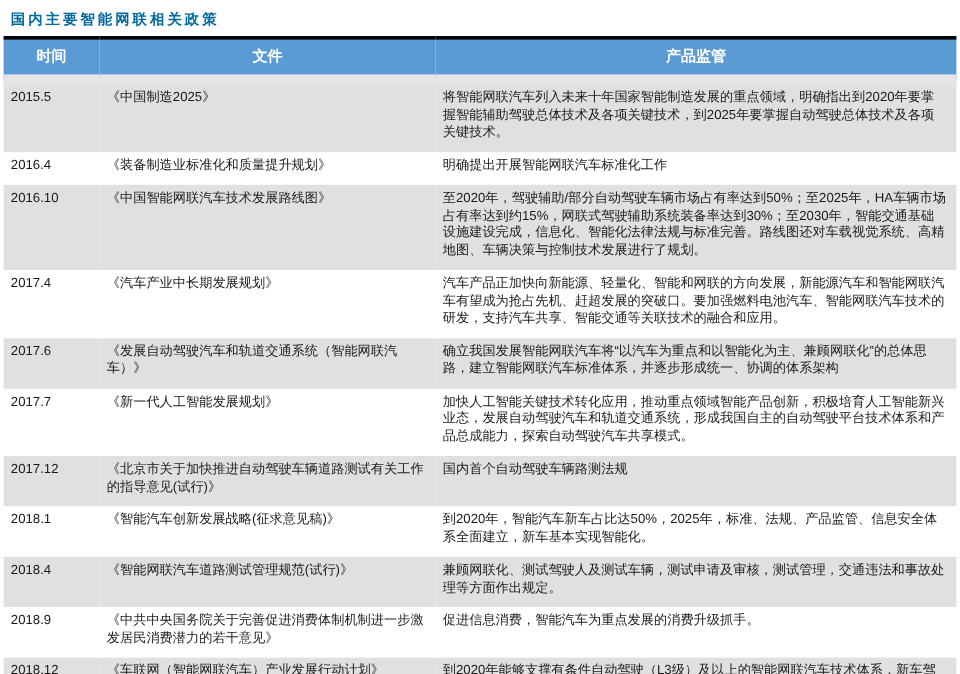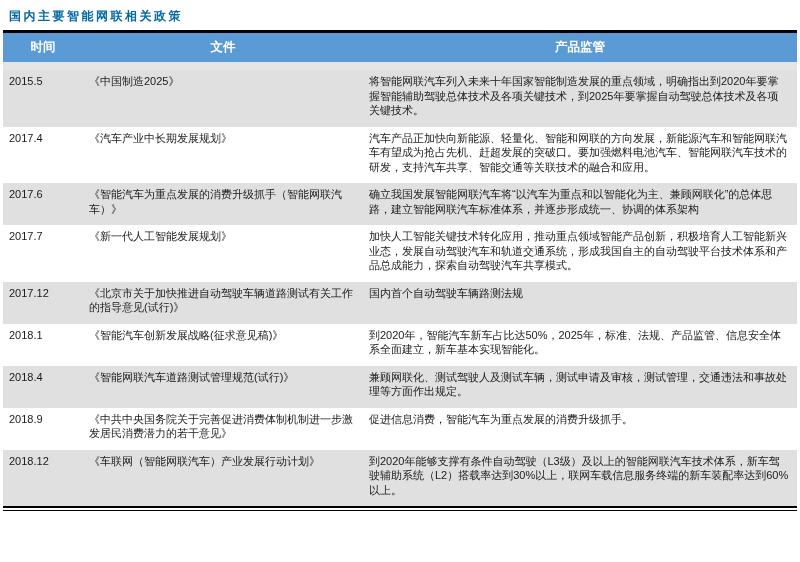--- a/index.html
+++ b/index.html
@@ -70,27 +70,37 @@
         <th class="col-main">产品监管</th>
       </tr>
     </thead>
     <tbody>
       <tr>
         <td>2015.5</td>
         <td>《中国制造2025》</td>
         <td>将智能网联汽车列入未来十年国家智能制造发展的重点领域，明确指出到2020年要掌握智能辅助驾驶总体技术及各项关键技术，到2025年要掌握自动驾驶总体技术及各项关键技术。</td>
       </tr>
       <tr>
+        <td>2016.4</td>
+        <td>《装备制造业标准化和质量提升规划》</td>
+        <td>明确提出开展智能网联汽车标准化工作</td>
+      </tr>
+      <tr>
+        <td>2016.10</td>
+        <td>《中国智能网联汽车技术发展路线图》</td>
+        <td>至2020年，驾驶辅助/部分自动驾驶车辆市场占有率达到50%；至2025年，HA车辆市场占有率达到约15%，网联式驾驶辅助系统装备率达到30%；至2030年，智能交通基础设施建设完成，信息化、智能化法律法规与标准完善。路线图还对车载视觉系统、高精地图、车辆决策与控制技术发展进行了规划。</td>
+      </tr>
+      <tr>
         <td>2017.4</td>
         <td>《汽车产业中长期发展规划》</td>
         <td>汽车产品正加快向新能源、轻量化、智能和网联的方向发展，新能源汽车和智能网联汽车有望成为抢占先机、赶超发展的突破口。要加强燃料电池汽车、智能网联汽车技术的研发，支持汽车共享、智能交通等关联技术的融合和应用。</td>
       </tr>
       <tr>
         <td>2017.6</td>
-        <td>《智能汽车为重点发展的消费升级抓手（智能网联汽车）》</td>
+        <td>《发展自动驾驶汽车和轨道交通系统（智能网联汽车）》</td>
         <td>确立我国发展智能网联汽车将“以汽车为重点和以智能化为主、兼顾网联化”的总体思路，建立智能网联汽车标准体系，并逐步形成统一、协调的体系架构</td>
       </tr>
       <tr>
         <td>2017.7</td>
         <td>《新一代人工智能发展规划》</td>
         <td>加快人工智能关键技术转化应用，推动重点领域智能产品创新，积极培育人工智能新兴业态，发展自动驾驶汽车和轨道交通系统，形成我国自主的自动驾驶平台技术体系和产品总成能力，探索自动驾驶汽车共享模式。</td>
       </tr>
       <tr>
         <td>2017.12</td>
         <td>《北京市关于加快推进自动驾驶车辆道路测试有关工作的指导意见(试行)》</td>

